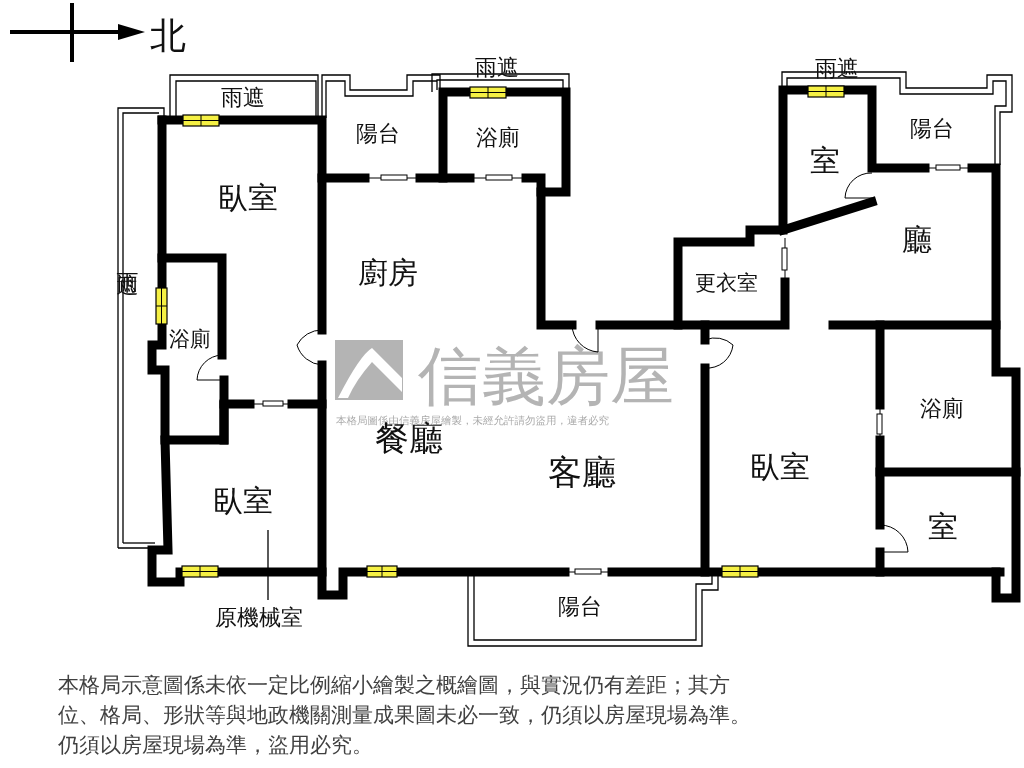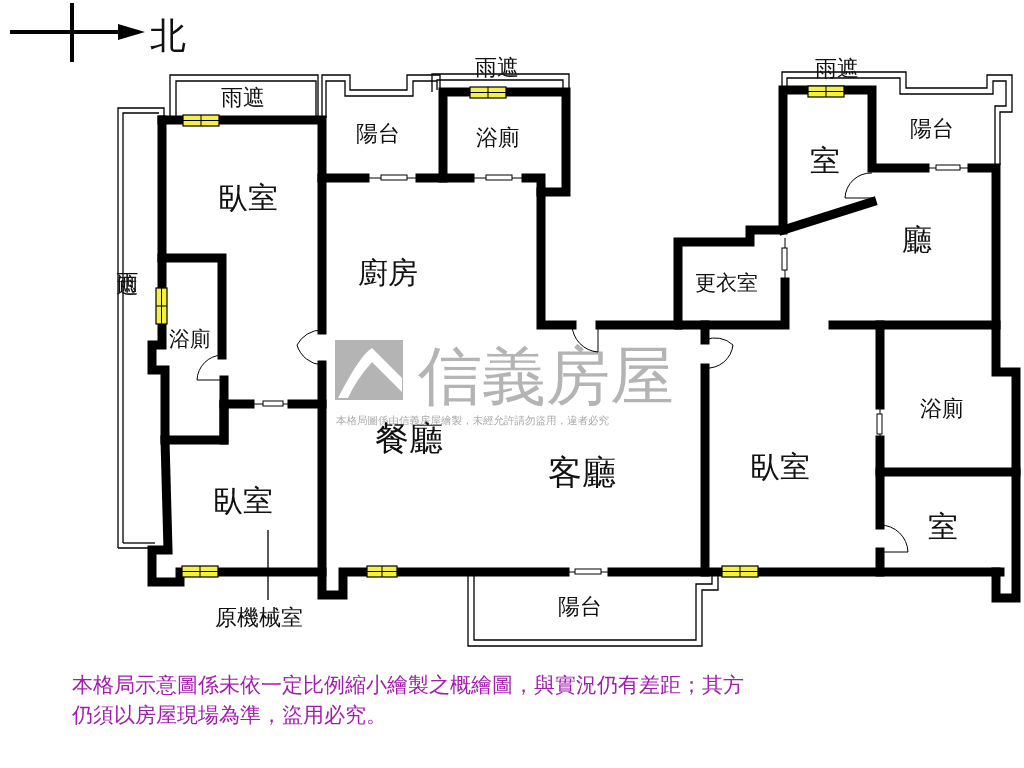--- a/index.html
+++ b/index.html
@@ -2,21 +2,21 @@
 <html><head>
 <meta charset="utf-8">
 <style>
   html,body{margin:0;padding:0;background:#fff;}
   body{width:1024px;height:768px;position:relative;overflow:hidden;font-family:"DejaVu Sans",sans-serif;}
   svg{position:absolute;left:0;top:0;}
   .w{stroke:#000;stroke-width:9;fill:none;stroke-linecap:square;}
   .o{stroke:#000;stroke-width:1.3;fill:none;}
   .win{fill:#f5f044;stroke:#000;stroke-width:1.2;}
   .lbl{font-family:"DejaVu Sans",sans-serif;fill:#111;}
-  .note{position:absolute;left:72px;top:670px;font-family:"DejaVu Sans",sans-serif;font-size:21px;line-height:30px;color:#a21caf;white-space:pre-line;}
+  .note{position:absolute;left:58px;top:670px;font-family:"DejaVu Sans",sans-serif;font-size:21px;line-height:30px;color:#404040;white-space:pre-line;}
 </style>
 </head>
 <body>
 
 <svg width="1024" height="768" viewBox="0 0 1024 768">
 
   <g>
     <line x1="10" y1="32" x2="120" y2="32" stroke="#000" stroke-width="4"></line>
     <line x1="72" y1="3" x2="72" y2="62" stroke="#000" stroke-width="4"></line>
     <polygon points="118,24 145,32 118,40" fill="#000"></polygon>
@@ -152,13 +152,13 @@
     <text class="lbl" x="810" y="171" font-size="30">室</text>
     <text class="lbl" x="910" y="136" font-size="22">陽台</text>
     <text class="lbl" x="902" y="250" font-size="30">廳</text>
     <text class="lbl" x="695" y="290" font-size="21">更衣室</text>
     <text class="lbl" x="750" y="477" font-size="30">臥室</text>
     <text class="lbl" x="920" y="416" font-size="22">浴廁</text>
     <text class="lbl" x="928" y="537" font-size="30">室</text>
   </g>
 </svg>
 
-<div class="note"><div>本格局示意圖係未依一定比例縮小繪製之概繪圖，與實況仍有差距；其方</div><div>仍須以房屋現場為準，盜用必究。</div></div>
+<div class="note"><div>本格局示意圖係未依一定比例縮小繪製之概繪圖，與實況仍有差距；其方</div><div>位、格局、形狀等與地政機關測量成果圖未必一致，仍須以房屋現場為準。</div><div>仍須以房屋現場為準，盜用必究。</div></div>
 
 </body></html>

